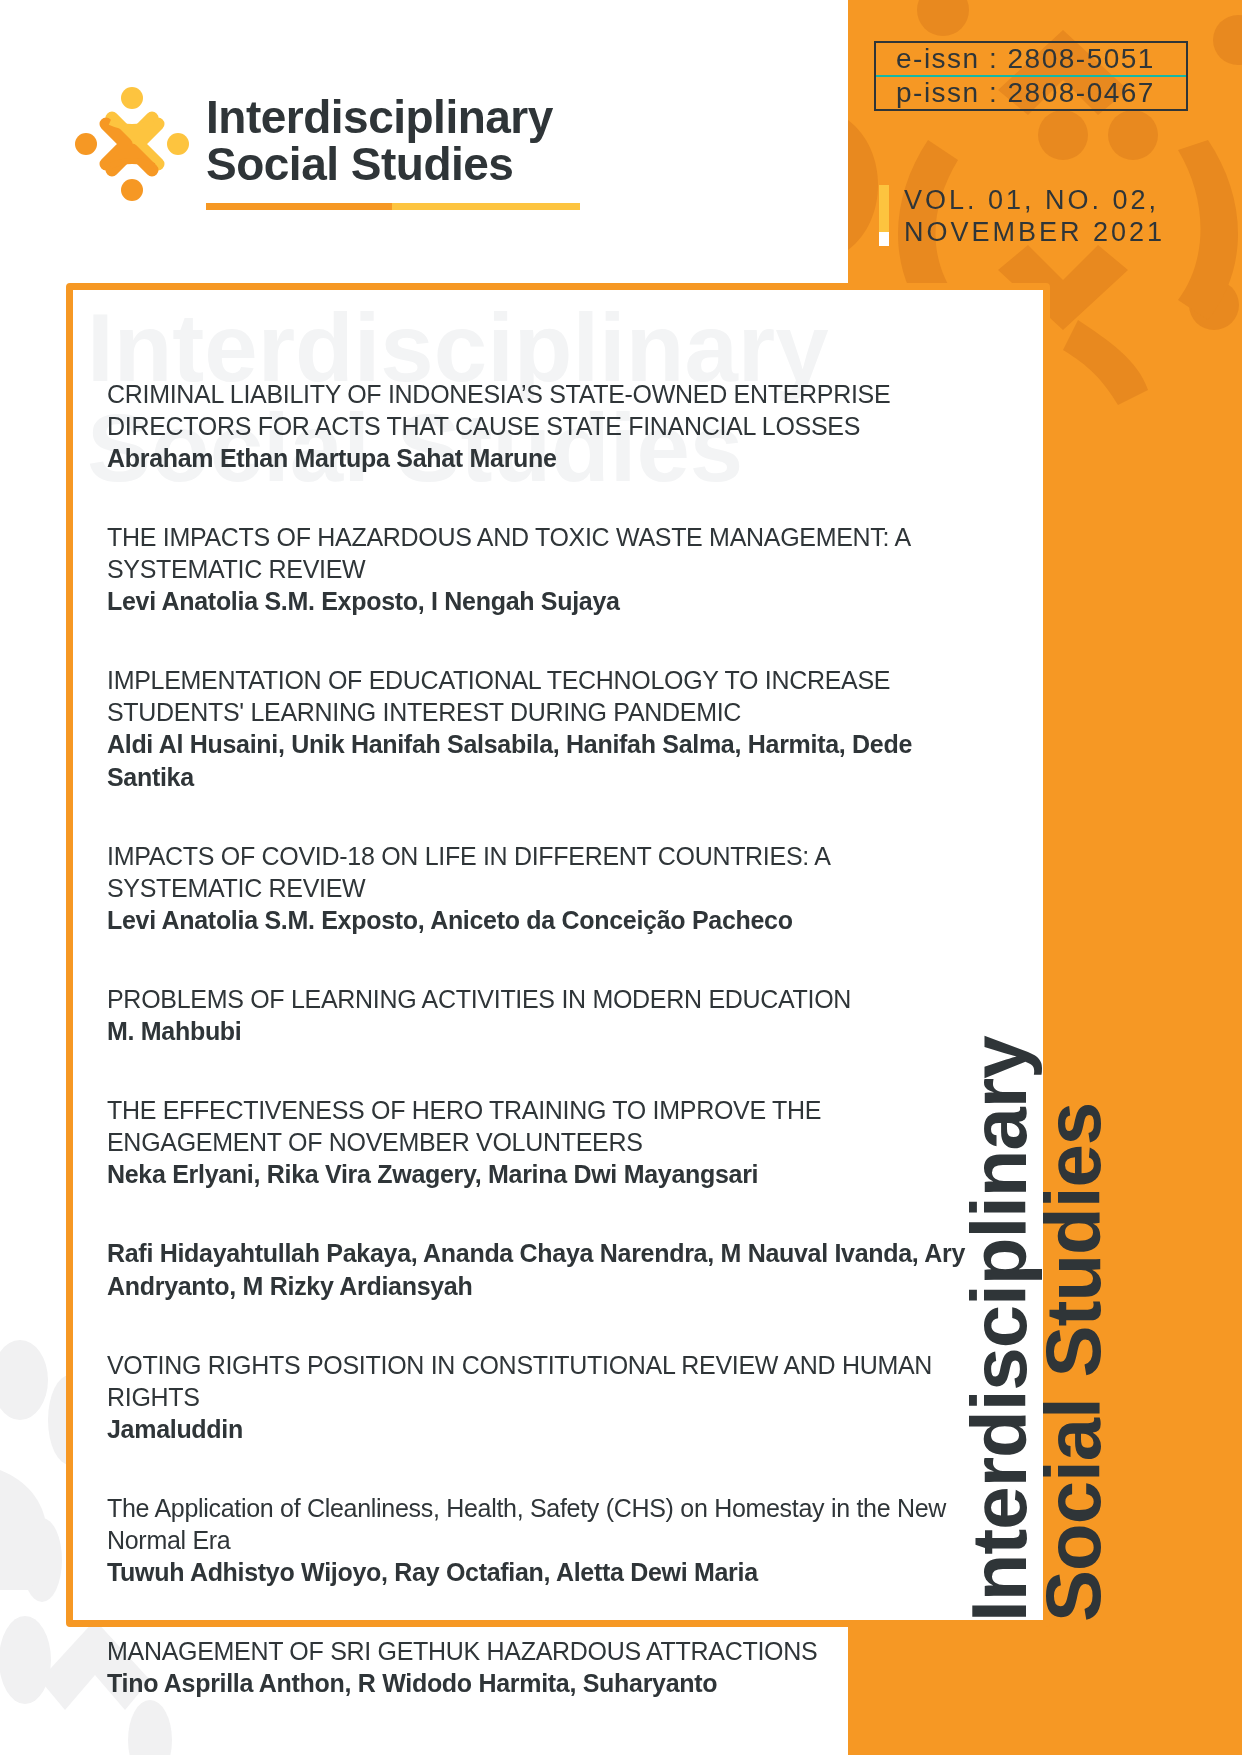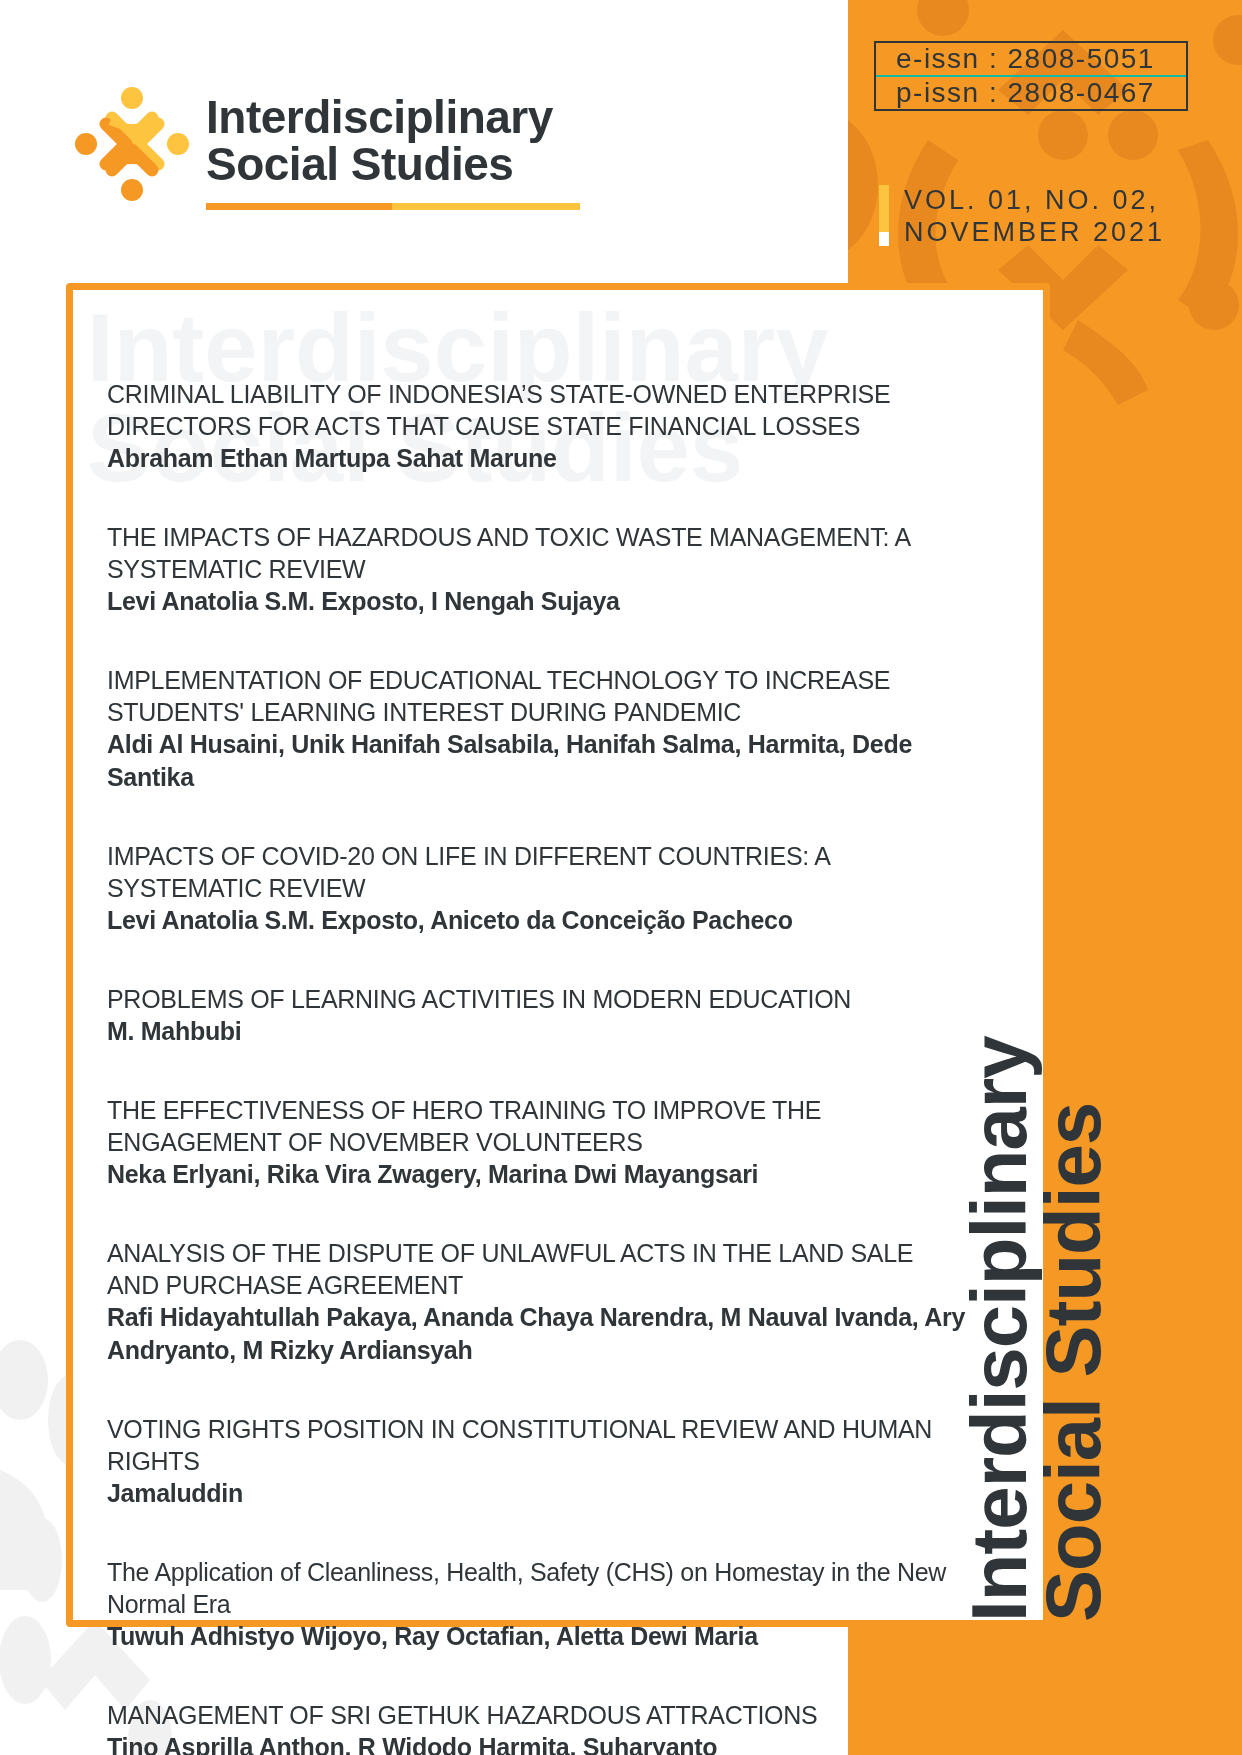--- a/index.html
+++ b/index.html
@@ -109,33 +109,32 @@
     </div>
     <div class="article">
       <div class="a-title">THE IMPACTS OF HAZARDOUS AND TOXIC WASTE MANAGEMENT: A SYSTEMATIC REVIEW</div>
       <div class="a-authors">Levi Anatolia S.M. Exposto, I Nengah Sujaya</div>
     </div>
     <div class="article">
       <div class="a-title">IMPLEMENTATION OF EDUCATIONAL TECHNOLOGY TO INCREASE STUDENTS' LEARNING INTEREST DURING PANDEMIC</div>
       <div class="a-authors">Aldi Al Husaini, Unik Hanifah Salsabila, Hanifah Salma, Harmita, Dede Santika</div>
     </div>
     <div class="article">
-      <div class="a-title">IMPACTS OF COVID-20 ON LIFE IN DIFFERENT COUNTRIES: A SYSTEMATIC REVIEW</div>
+      <div class="a-title">IMPACTS OF COVID-18 ON LIFE IN DIFFERENT COUNTRIES: A SYSTEMATIC REVIEW</div>
       <div class="a-authors">Levi Anatolia S.M. Exposto, Aniceto da Conceição Pacheco</div>
     </div>
     <div class="article">
       <div class="a-title">PROBLEMS OF LEARNING ACTIVITIES IN MODERN EDUCATION</div>
       <div class="a-authors">M. Mahbubi</div>
     </div>
     <div class="article">
       <div class="a-title">THE EFFECTIVENESS OF HERO TRAINING TO IMPROVE THE ENGAGEMENT OF NOVEMBER VOLUNTEERS</div>
       <div class="a-authors">Neka Erlyani, Rika Vira Zwagery, Marina Dwi Mayangsari</div>
     </div>
     <div class="article">
-      <div class="a-title">ANALYSIS OF THE DISPUTE OF UNLAWFUL ACTS IN THE LAND SALE AND PURCHASE AGREEMENT</div>
       <div class="a-authors">Rafi Hidayahtullah Pakaya, Ananda Chaya Narendra, M Nauval Ivanda, Ary Andryanto, M Rizky Ardiansyah</div>
     </div>
     <div class="article">
       <div class="a-title">VOTING RIGHTS POSITION IN CONSTITUTIONAL REVIEW AND HUMAN RIGHTS</div>
       <div class="a-authors">Jamaluddin</div>
     </div>
     <div class="article">
       <div class="a-title">The Application of Cleanliness, Health, Safety (CHS) on Homestay in the New Normal Era</div>
       <div class="a-authors">Tuwuh Adhistyo Wijoyo, Ray Octafian, Aletta Dewi Maria</div>
     </div>

